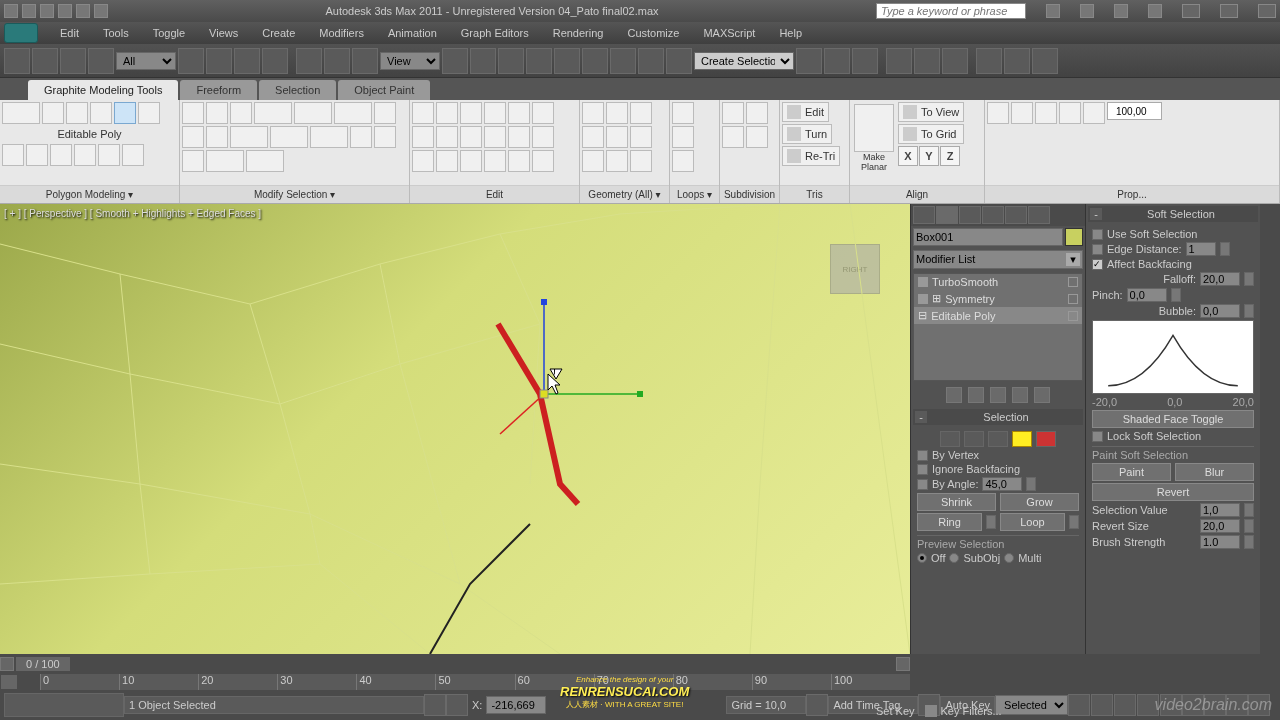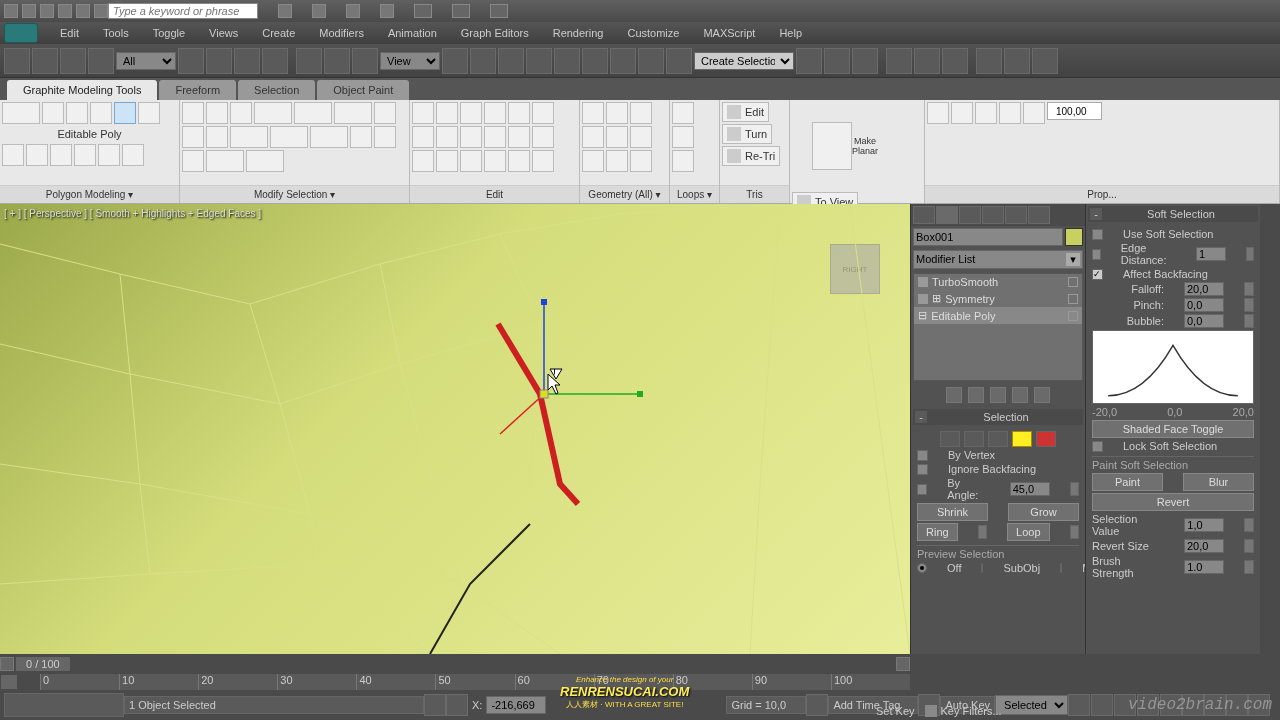--- a/index.html
+++ b/index.html
@@ -20,21 +20,21 @@
 .menubar .menu-item { color: #ccc; padding: 0 12px; cursor: pointer; }
 
 
 .toolbar { height: 34px; background: linear-gradient(#525252, #424242); display: flex; align-items: center; padding: 0 4px; gap: 2px; border-bottom: 1px solid #333; }
 .toolbar .tb-btn { width: 26px; height: 26px; background: #5a5a5a; border: 1px solid #6a6a6a; }
 .toolbar .tb-sep { width: 4px; height: 26px; }
 .toolbar .tb-combo { background: #888; border: 1px solid #666; padding: 1px 2px; color: #000; }
 .toolbar .tb-combo.inv { background: #ccc; }
 
 
-.ribbon-tabs { height: 22px; background: #555; display: flex; align-items: flex-end; padding-left: 7px; }
+.ribbon-tabs { height: 22px; background: #555; display: flex; align-items: flex-end; padding-left: 28px; }
 .ribbon-tabs .rtab { padding: 4px 16px; background: #999; color: #333; border-radius: 3px 3px 0 0; margin-right: 2px; cursor: pointer; }
 .ribbon-tabs .rtab.active { background: #e8e8e8; color: #222; }
 
 
 .ribbon { height: 104px; background: #e8e8e8; display: flex; border-bottom: 1px solid #aaa; }
 .ribbon-panel { border-right: 1px solid #bbb; display: flex; flex-direction: column; }
 .ribbon-panel .rp-body { flex: 1; display: flex; flex-wrap: wrap; align-content: flex-start; padding: 2px; gap: 2px; }
 .ribbon-panel .rp-body.col { flex-direction: column; }
 .ribbon-panel .rp-label { height: 18px; background: #dadada; color: #333; text-align: center; font-size: 10px; line-height: 18px; border-top: 1px solid #ccc; }
 .r-btn { width: 22px; height: 22px; background: #f0f0f0; border: 1px solid #bbb; }
@@ -70,21 +70,21 @@
 .cmd-modlist .ml-ic { width: 10px; height: 10px; background: #999; }
 .cmd-modlist .ml-end { width: 10px; height: 10px; border: 1px solid #999; margin-left: auto; }
 .cmd-icons { display: flex; padding: 4px 2px; gap: 6px; justify-content: center; }
 .cmd-icons .ci { width: 16px; height: 16px; background: #6a6a6a; border: 1px solid #777; }
 
 .rollout { margin: 2px 2px; background: #525252; }
 .rollout-hdr { background: #4a4a4a; color: #ccc; text-align: center; padding: 2px; font-size: 10px; display: flex; }
 .rollout-hdr .rmin { width: 12px; background: #5a5a5a; margin-right: 4px; }
 .rollout-hdr .rtxt { flex: 1; }
 .rollout-body { padding: 4px; color: #ccc; font-size: 10px; }
-.ro-row { display: flex; align-items: center; gap: 20px; margin: 2px 0; }
+.ro-row { display: flex; align-items: center; gap: 4px; margin: 2px 0; }
 .ro-chk { width: 11px; height: 11px; background: #888; border: 1px solid #666; }
 .ro-chk.on { background: #ccc; }
 .ro-chk.on::after { content: "✓"; color: #000; font-size: 9px; display: block; line-height: 9px; }
 .ro-spin { background: #888; border: 1px solid #666; padding: 0 2px; width: 40px; color: #000; }
 .ro-spinner { width: 10px; height: 14px; background: #777; border: 1px solid #666; }
 .ro-btn { background: #707070; border: 1px solid #888; padding: 2px 8px; color: #ddd; flex: 1; text-align: center; }
 .ro-sel-ic { width: 20px; height: 16px; border: 1px solid #666; }
 .ro-radio { width: 10px; height: 10px; border-radius: 50%; background: #888; border: 1px solid #666; }
 .ro-radio.on::after { content: ""; display: block; width: 4px; height: 4px; background: #000; border-radius: 50%; margin: 2px; }
 .ro-curve { background: #fff; border: 1px solid #666; height: 74px; margin: 2px 0; position: relative; }
@@ -104,34 +104,35 @@
 .statusbar .sb-box.dk { background: #5a5a5a; color: #ccc; }
 .statusbar .sb-btn { width: 22px; height: 22px; background: #5a5a5a; border: 1px solid #6a6a6a; }
 .statusbar .sb-lbl { color: #ccc; padding: 0 4px; }
 .statusbar .sb-playback { display: flex; gap: 1px; }
 
 .prompt-row { position: absolute; bottom: 30px; left: 0; right: 370px; height: 16px; background: #4a4a4a; display: flex; color: #ccc; font-size: 10px; align-items: center; }
 .prompt-row .pr-box { background: #888; border: 1px solid #666; padding: 1px 4px; color: #000; margin-right: 2px; }
 
 
 .watermark1 { position: absolute; bottom: 10px; left: 560px; z-index: 100; }
-.watermark2 { position: absolute; bottom: 6px; right: 8px; color: #bbb; font-size: 16px; font-style: italic; z-index: 100; opacity: 0.6; font-family: Liberation Mono, monospace; }
+.watermark2 { position: absolute; bottom: 6px; right: 8px; color: #bbb; font-size: 16px; font-style: italic; z-index: 100; opacity: 0.6; }
 </style>
 </head>
 <body>
 
 <div class="titlebar">
   <div class="tb-left">
     <div class="tb-icon"></div>
     <div class="tb-icon"></div>
     <div class="tb-icon"></div>
     <div class="tb-icon"></div>
     <div class="tb-icon"></div>
     <div class="tb-icon"></div>
   </div>
+  <div class="tb-title">Autodesk 3ds Max 2011  - Unregistered Version   04_Pato final02.max</div>
   <div class="tb-right">
     <input class="tb-search" placeholder="Type a keyword or phrase" style="">
     <div class="tb-icon"></div>
     <div class="tb-icon"></div>
     <div class="tb-icon"></div>
     <div class="tb-icon"></div>
     <div class="wc-btn"></div>
     <div class="wc-btn"></div>
     <div class="wc-btn"></div>
   </div>
@@ -279,40 +280,49 @@
     <div class="rp-label">Geometry (All) ▾</div>
   </div>
   <div class="ribbon-panel" style="width:50px">
     <div class="rp-body">
         <div class="r-btn"></div>
         <div class="r-btn"></div>
         <div class="r-btn"></div>
       </div>
     <div class="rp-label">Loops ▾</div>
   </div>
+  <div class="ribbon-panel" style="width:60px">
+    <div class="rp-body">
+        <div class="r-btn"></div>
+        <div class="r-btn"></div>
+        <div class="r-btn"></div>
+        <div class="r-btn"></div>
+      </div>
+    <div class="rp-label">Subdivision</div>
+  </div>
   <div class="ribbon-panel" style="width:70px">
     <div class="rp-body col" style="align-items:flex-start">
       <div class="r-lblbtn">
           <div class="ic"></div>
           <span>Edit</span>
         </div>
       <div class="r-lblbtn">
           <div class="ic"></div>
           <span>Turn</span>
         </div>
       <div class="r-lblbtn">
           <div class="ic"></div>
           <span>Re-Tri</span>
         </div>
     </div>
     <div class="rp-label">Tris</div>
   </div>
   <div class="ribbon-panel" style="width:135px">
     <div class="rp-body">
-      <div style="display:flex;flex-direction:row;align-items:center;margin:20px">
+      <div style="display:flex;flex-direction:column;align-items:center;margin:2px">
         <div class="r-btn lrg"></div>
         <div style="font-size:9px;text-align:center;color:#333;white-space:pre">Make
 Planar</div>
       </div>
       <div style="display:flex;flex-direction:column;gap:2px">
         <div class="r-lblbtn">
             <div class="ic"></div>
             <span>To View</span>
           </div>
         <div class="r-lblbtn">
@@ -498,21 +508,21 @@
             </div>
           <div class="ro-row">
               <div class="ro-chk on"></div>
               <span>Affect Backfacing</span>
             </div>
           <div class="ro-row" style="justify-content:flex-end">
               <span>Falloff:</span>
               <input class="ro-spin" value="20,0" style="">
               <div class="ro-spinner"></div>
             </div>
-          <div class="ro-row" style="justify-content:flex-end">
+          <div class="ro-row" style="">
               <span>Pinch:</span>
               <input class="ro-spin" value="0,0" style="">
               <div class="ro-spinner"></div>
             </div>
           <div class="ro-row" style="justify-content:flex-end">
               <span>Bubble:</span>
               <input class="ro-spin" value="0,0" style="">
               <div class="ro-spinner"></div>
             </div>
           <div class="ro-curve">

